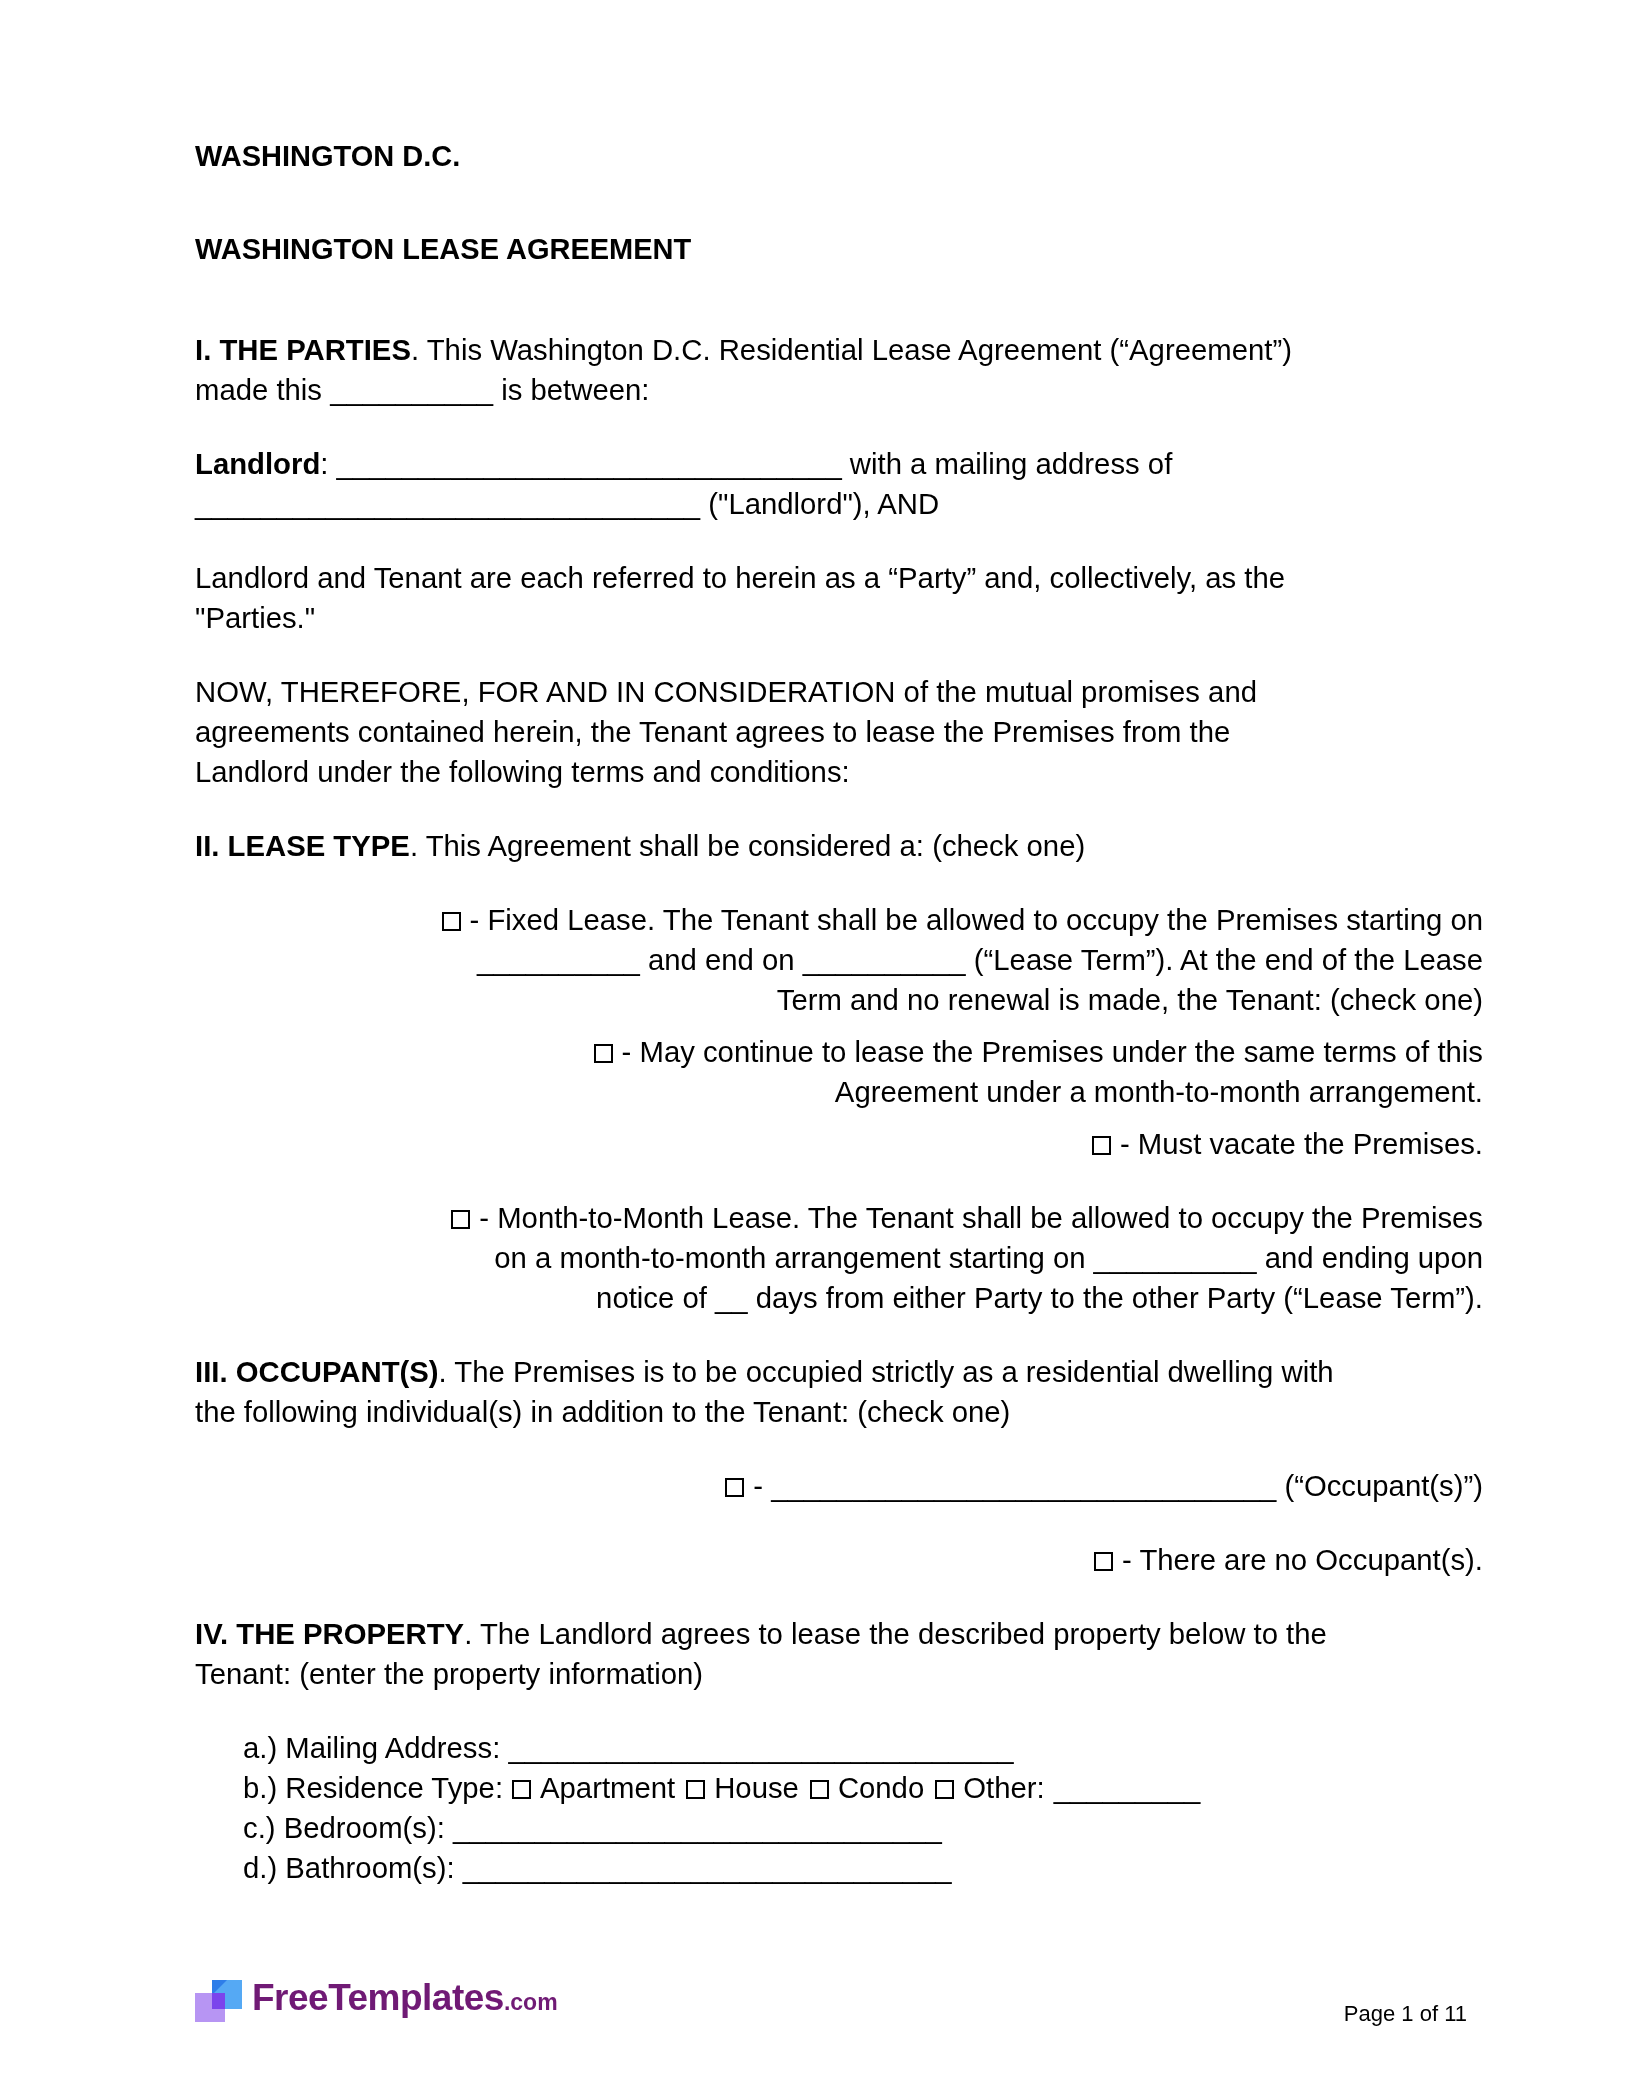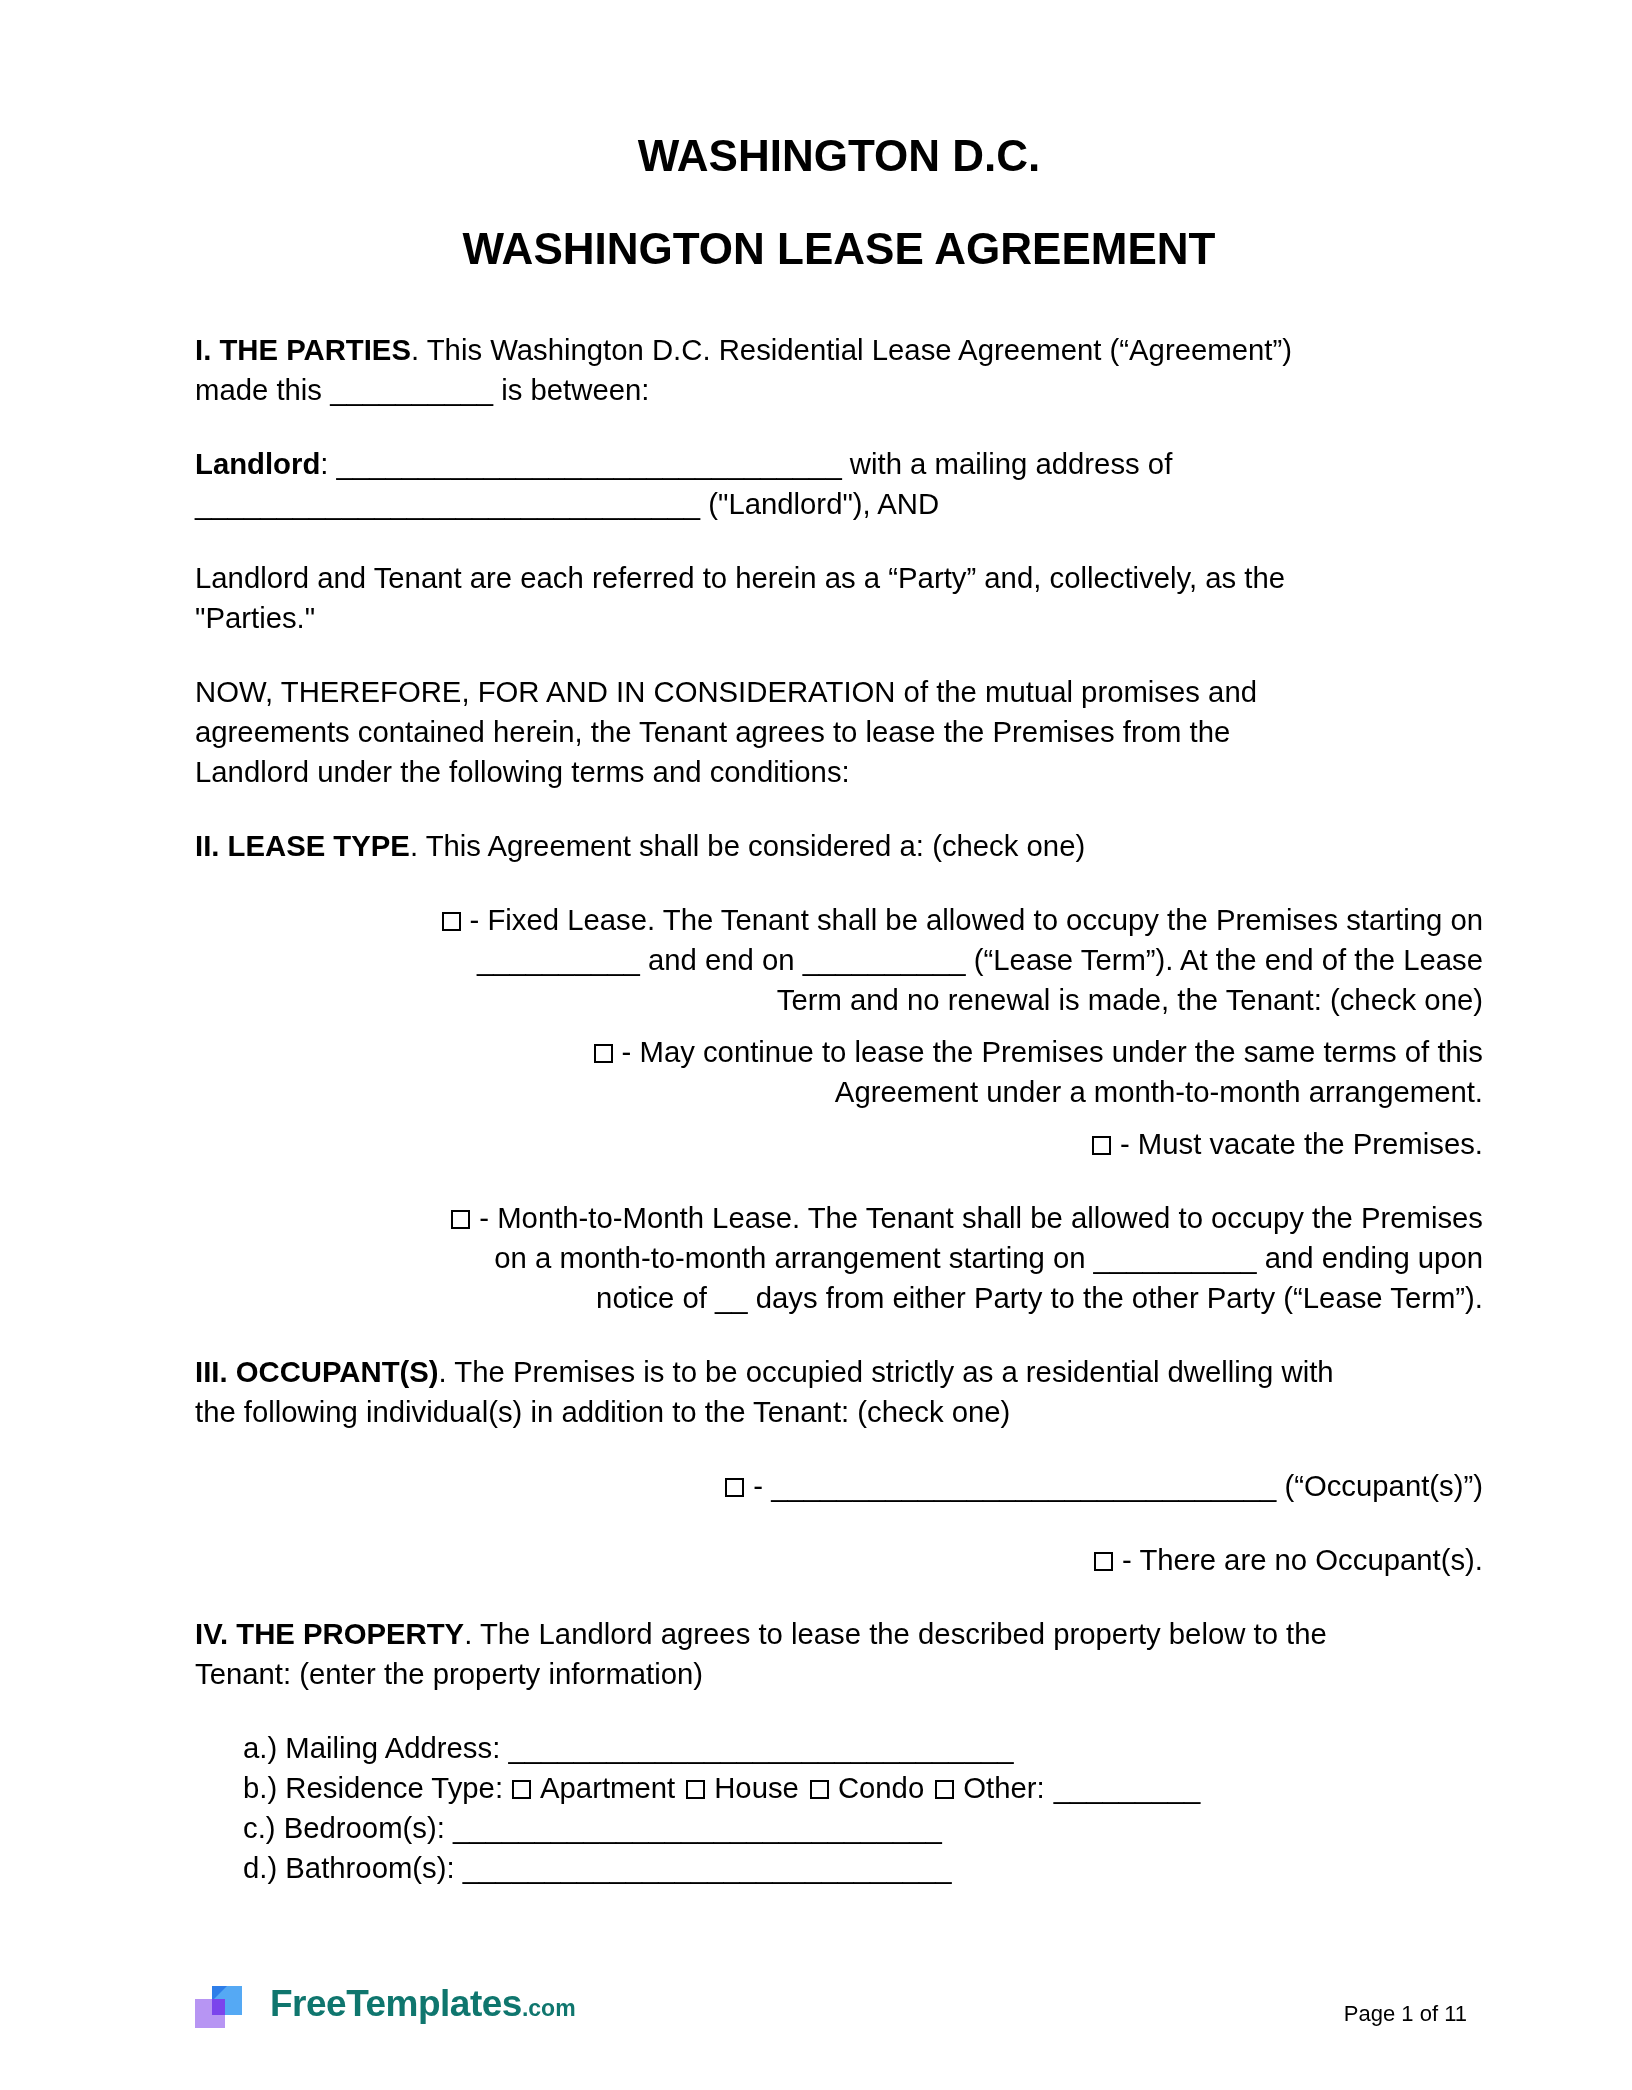--- a/index.html
+++ b/index.html
@@ -11,21 +11,21 @@
     font-family:"Liberation Sans","DejaVu Sans",sans-serif;
     color:#000000;
     overflow:hidden;
   }
   .content {
     position:absolute; left:195px; top:0;
     width:1288px;
     font-size:29.3px; line-height:40px;
   }
   .txt { white-space:pre-wrap; }
-  .title { text-align:center; font-weight:bold; font-size:44px; line-height:52px; }
+  .title { font-weight:bold; font-size:29px; line-height:52px; }
   .t1 { margin-top:130px; }
   .t2 { margin-top:41px; }
   .para { margin-top:34px; }
   .para.first { margin-top:55px; }
   .lead { font-weight:bold; }
   .opt { margin-top:34px; padding-left:97px;text-align:right; }
   .opt.sub { margin-top:12px; padding-left:193px; }
   .cb {
     display:inline-block;
     width:19px; height:19px;
@@ -37,21 +37,21 @@
   .plist { margin-top:34px; padding-left:48px; }
   .plist-line { line-height:40px; }
   .cb-b { margin-left:9px; margin-right:9px; }
   .rt { margin-right:2px; }
   .blank-b { margin-left:7px; }
   .footer-logo {
     position:absolute; left:195px; top:1976px;
     display:flex; align-items:center;
   }
   .logo-icon { display:block; }
-  .logo-text { margin-left:28px; color:#0f766e; line-height:56px; white-space:nowrap; }
+  .logo-text { margin-left:10px; color:#701a75; line-height:44px; white-space:nowrap; }
   .brand-name { font-weight:bold; font-size:37px; letter-spacing:-0.5px; }
   .brand-tld { font-weight:bold; font-size:23px; }
   .page-num {
     position:absolute; right:165px; top:1997px;
     font-size:22px; line-height:34px;
   }
 </style>
 </head>
 <body>
 

